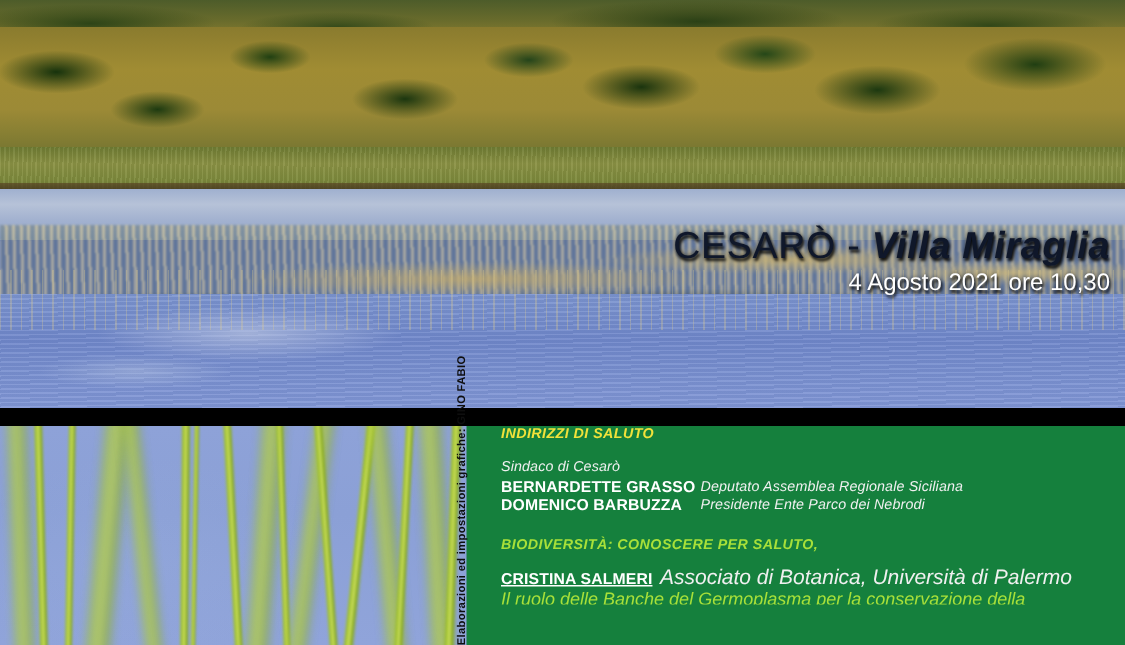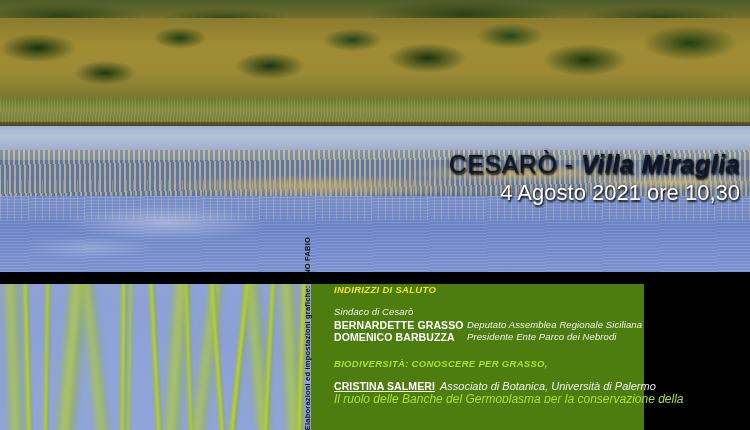--- a/index.html
+++ b/index.html
@@ -106,40 +106,40 @@
     position:absolute; right:10px; top:150px;
     color:#0f172a;
     font-size:25px; letter-spacing:0.5px;
     text-shadow:1px 2px 2px rgba(0,0,0,.85), 0 0 3px rgba(0,0,0,.6);
     white-space:nowrap;
     text-align:right;
   }
   .place-line .villa { font-style:italic; font-weight:bold; }
   .date-line {
     position:absolute; right:10px; top:180px;
-    color:#ffffff; font-size:22px;
+    color:#ffffff; font-size:16px;
     text-shadow:1px 2px 2px rgba(0,0,0,.85), 0 0 3px rgba(0,0,0,.6);
     white-space:nowrap; text-align:right;
   }
   .main-title {
     position:absolute; right:8px; top:241px;
     color:#0a0a0a;
     font-size:29px; font-weight:bold; letter-spacing:0.5px;
     white-space:nowrap;
     text-shadow:0 1px 0 rgba(255,255,255,.18);
   }
 
   
   .black-gap {
     position:absolute; left:0; top:272px; width:750px; height:12px;
     background:#000;
   }
   .bottom-area {
-    position:absolute; left:0; top:284px; width:644px; height:146px;
-    background:#4d7c0f;
+    position:absolute; left:0; top:284px; width:750px; height:146px;
+    background:#15803d;
   }
 
   
   .reeds-photo {
     position:absolute; left:0; top:0; width:311px; height:146px;
     overflow:hidden;
     background:linear-gradient(180deg,#8ea2d8 0%, #8ba0d6 40%, #90a4da 100%);
   }
   .reeds-photo .stem {
     position:absolute; top:-6px; height:160px;
@@ -188,21 +188,21 @@
   }
 
   .speaker-block { margin-top:9px; }
   .speaker-line { white-space:nowrap; line-height:13px; }
   .speaker-name {
     font-size:10.5px; font-weight:bold; color:#fff;
     letter-spacing:0.1px;
     text-decoration:underline;
   }
   .speaker-aff {
-    font-size:11px; font-style:italic; color:#f0f0f0;
+    font-size:14px; font-style:italic; color:#f0f0f0;
     margin-left:5px;
   }
   .speaker-topic {
     font-size:12px; font-style:italic; color:#a8e039;
     white-space:nowrap; line-height:12px;
   }
   .clip-bottom { overflow:hidden; height:10px; }
 </style>
 </head>
 <body>
@@ -266,21 +266,21 @@
           <div class="person-name">BERNARDETTE GRASSO</div>
           <div class="person-role">Deputato Assemblea Regionale Siciliana</div>
         </div>
         <div class="person-row">
           <div class="person-name">DOMENICO BARBUZZA</div>
           <div class="person-role">Presidente  Ente Parco dei Nebrodi</div>
         </div>
       </div>
 
       <div class="sec-head green" style="margin-top:14px;">
-        <span class="l1">BIODIVERSITÀ: CONOSCERE PER GRASSO,</span>
+        <span class="l1">BIODIVERSITÀ: CONOSCERE PER SALUTO,</span>
       </div>
 
       <div class="speaker-block">
         <div class="speaker-line">
           <span class="speaker-name">CRISTINA SALMERI</span><span class="speaker-aff">Associato di Botanica, Università di Palermo</span>
         </div>
         <div class="clip-bottom">
           <div class="speaker-topic">Il ruolo delle Banche del Germoplasma per la conservazione della</div>
         </div>
       </div>

